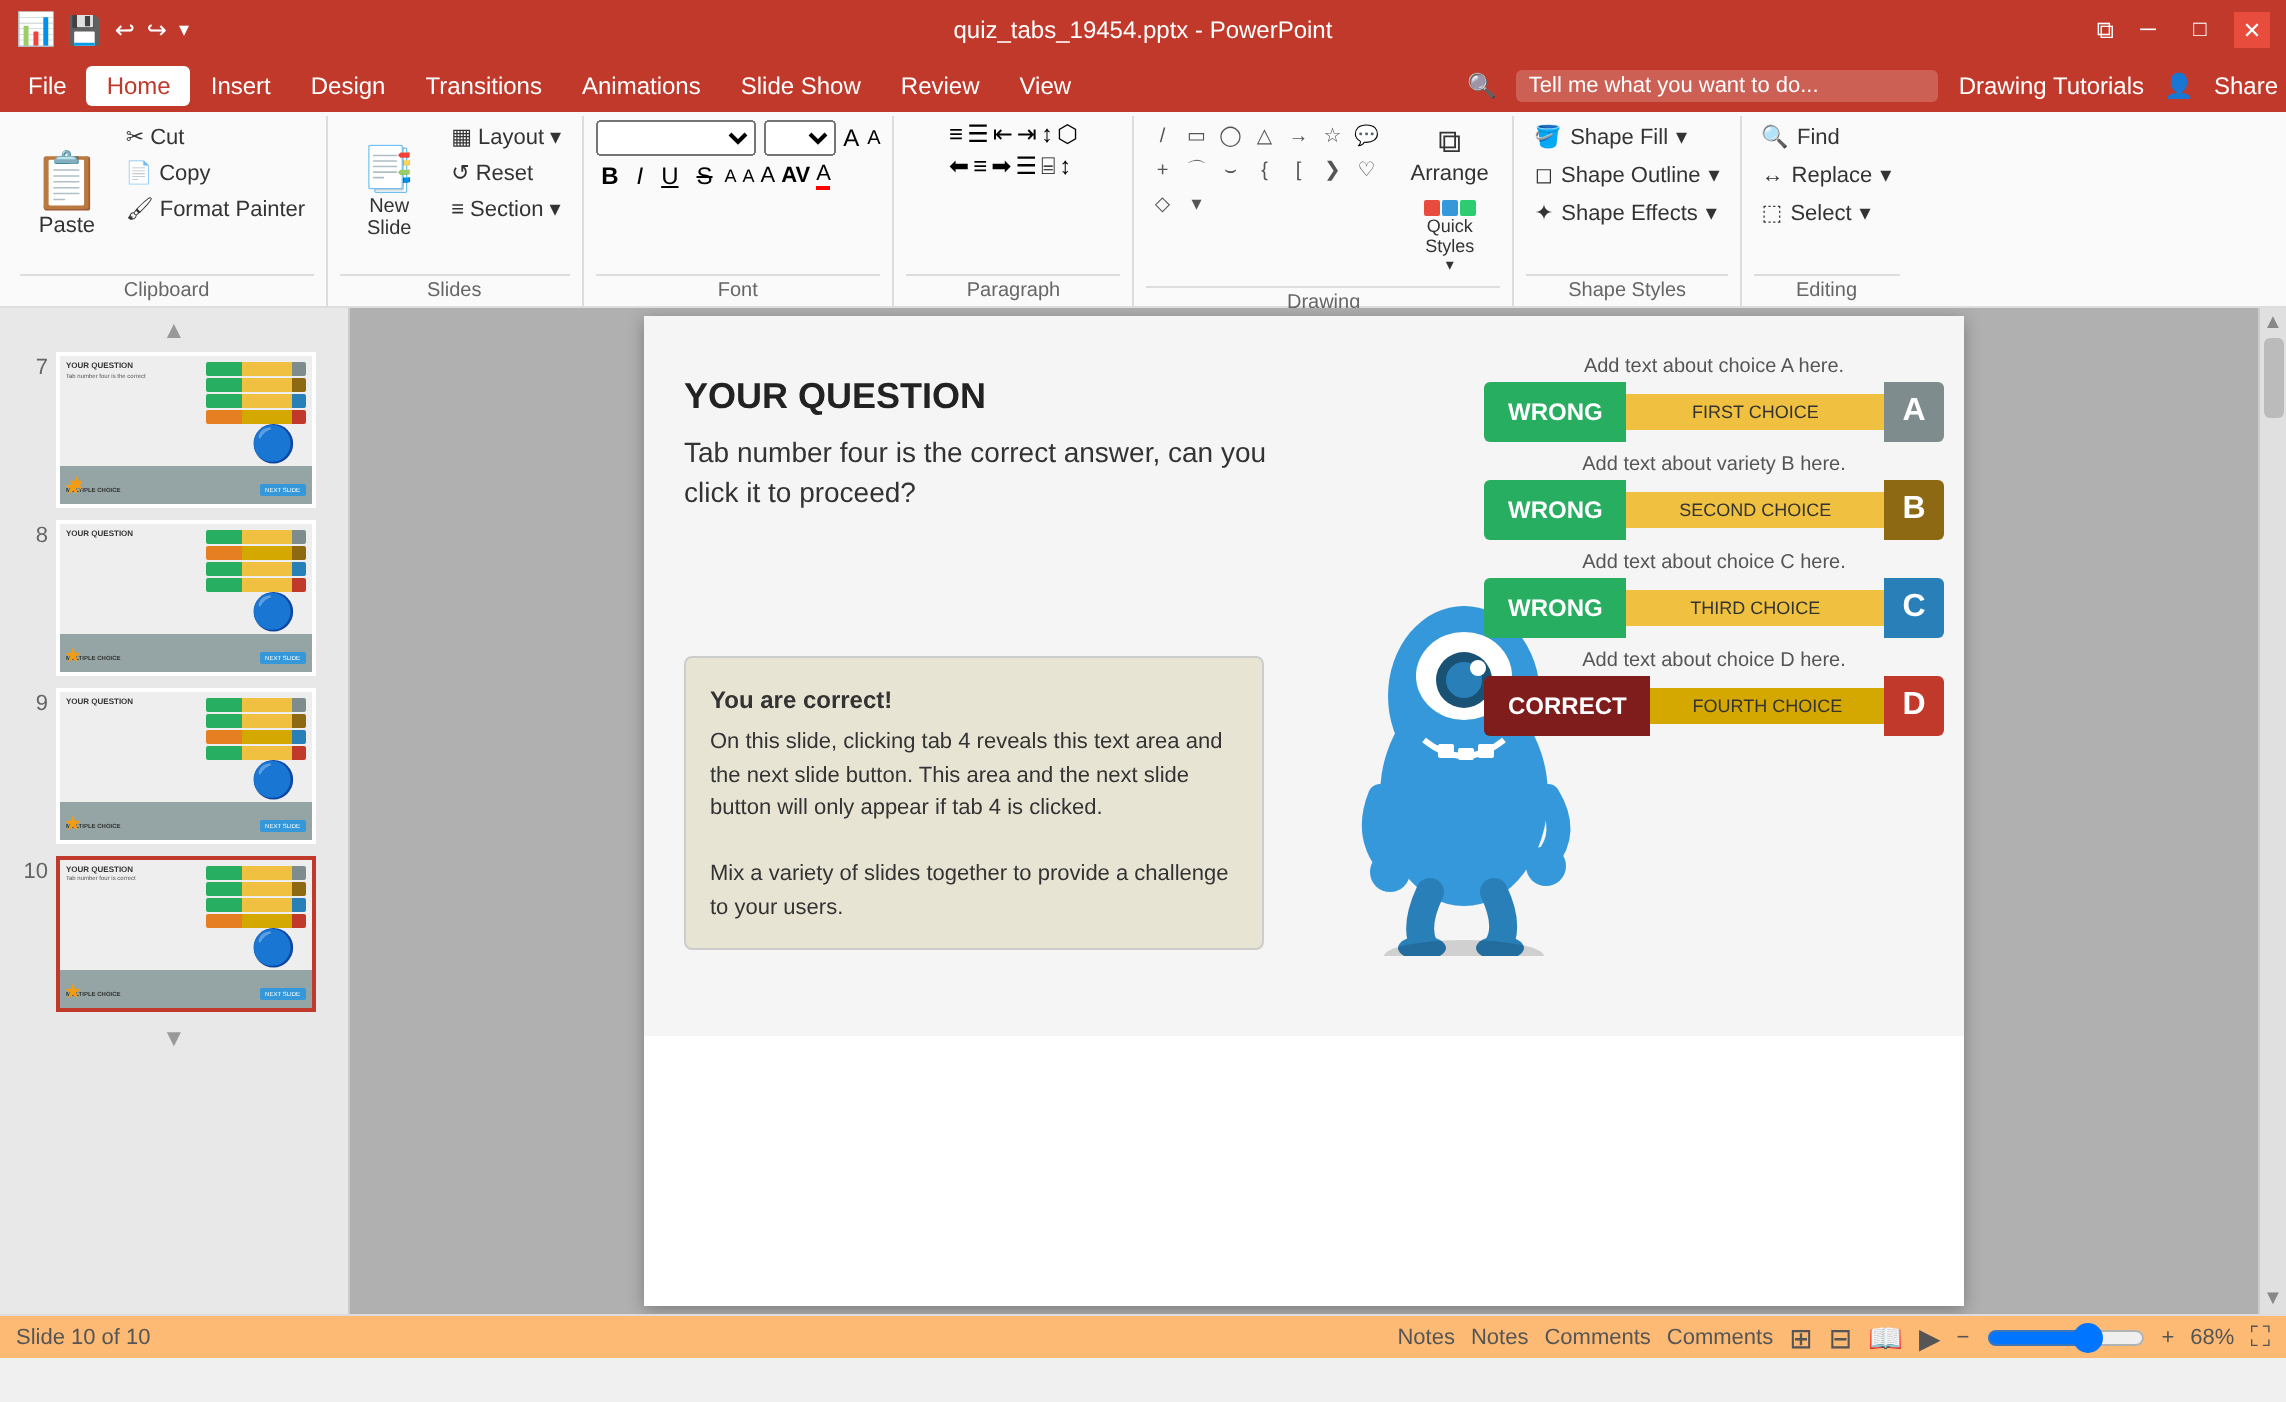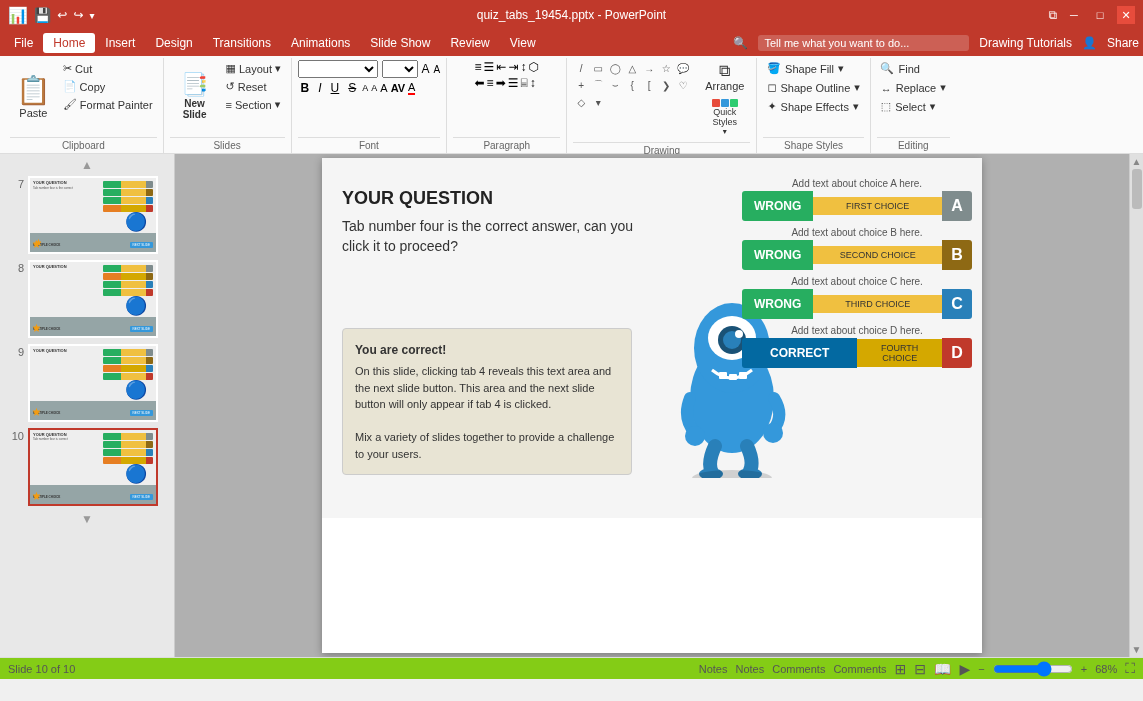--- a/index.html
+++ b/index.html
@@ -221,25 +221,25 @@
       background: #27ae60;
       color: white;
       font-weight: bold;
       font-size: 12px;
       padding: 8px 12px;
       border-radius: 3px 0 0 3px;
       min-width: 65px;
       text-align: center;
     }
     .choice-correct-btn {
-      background: #0369a1;
+      background: #7f1d1d;
       color: white;
       font-weight: bold;
       font-size: 12px;
-      padding: 8px 28px;
+      padding: 8px 12px;
       border-radius: 3px 0 0 3px;
       min-width: 65px;
       text-align: center;
     }
     .choice-label {
       background: #f0c040;
       font-size: 9px;
       padding: 4px 6px;
       color: #333;
       text-align: center;
@@ -284,21 +284,21 @@
       font-size: 16px;
       font-weight: bold;
       padding: 14px 28px;
       border-radius: 6px;
       cursor: pointer;
     }
 
     
     .status-bar {
       height: 22px;
-      background: #84cc16;
+      background: #fdba74;
       border-top: 1px solid #ddd;
       display: flex;
       align-items: center;
       padding: 0 8px;
       font-size: 11px;
       color: #555;
     }
     .status-bar-right { margin-left: auto; display: flex; align-items: center; gap: 8px; }
     .drawing-shapes {
       display: flex;
@@ -414,21 +414,21 @@
         </div>
       </div>
     </div>
     <div class="ribbon-group-label">Clipboard</div>
   </div>
 
   <div class="ribbon-group">
     <div class="ribbon-group-content">
       <div class="ribbon-btn-large" style="min-width:50px;">
         <span style="font-size:22px;">📑</span>
-        <span style="font-size:10px; white-space:pre-line; text-align:center;font-weight:bold;">New
+        <span style="font-size:10px; white-space:pre-line; text-align:center;">New
 Slide</span>
       </div>
       <div class="ribbon-col">
         <div class="ribbon-btn-small">
           <span>▦</span>
           <span>Layout</span>
           <span>▾</span>
         </div>
         <div class="ribbon-btn-small">
           <span>↺</span>
@@ -815,21 +815,21 @@
 
           <div class="choices-area">
 
             <div class="choice-label-text">Add text about choice A here.</div>
             <div class="choice-row">
               <div class="choice-wrong-btn">WRONG</div>
               <div class="choice-label">FIRST CHOICE</div>
               <div class="choice-letter letter-a">A</div>
             </div>
 
-            <div class="choice-label-text">Add text about choice B here.</div>
+            <div class="choice-label-text">Add text about variety B here.</div>
             <div class="choice-row">
               <div class="choice-wrong-btn">WRONG</div>
               <div class="choice-label">SECOND CHOICE</div>
               <div class="choice-letter letter-b">B</div>
             </div>
 
             <div class="choice-label-text">Add text about choice C here.</div>
             <div class="choice-row">
               <div class="choice-wrong-btn">WRONG</div>
               <div class="choice-label">THIRD CHOICE</div>

